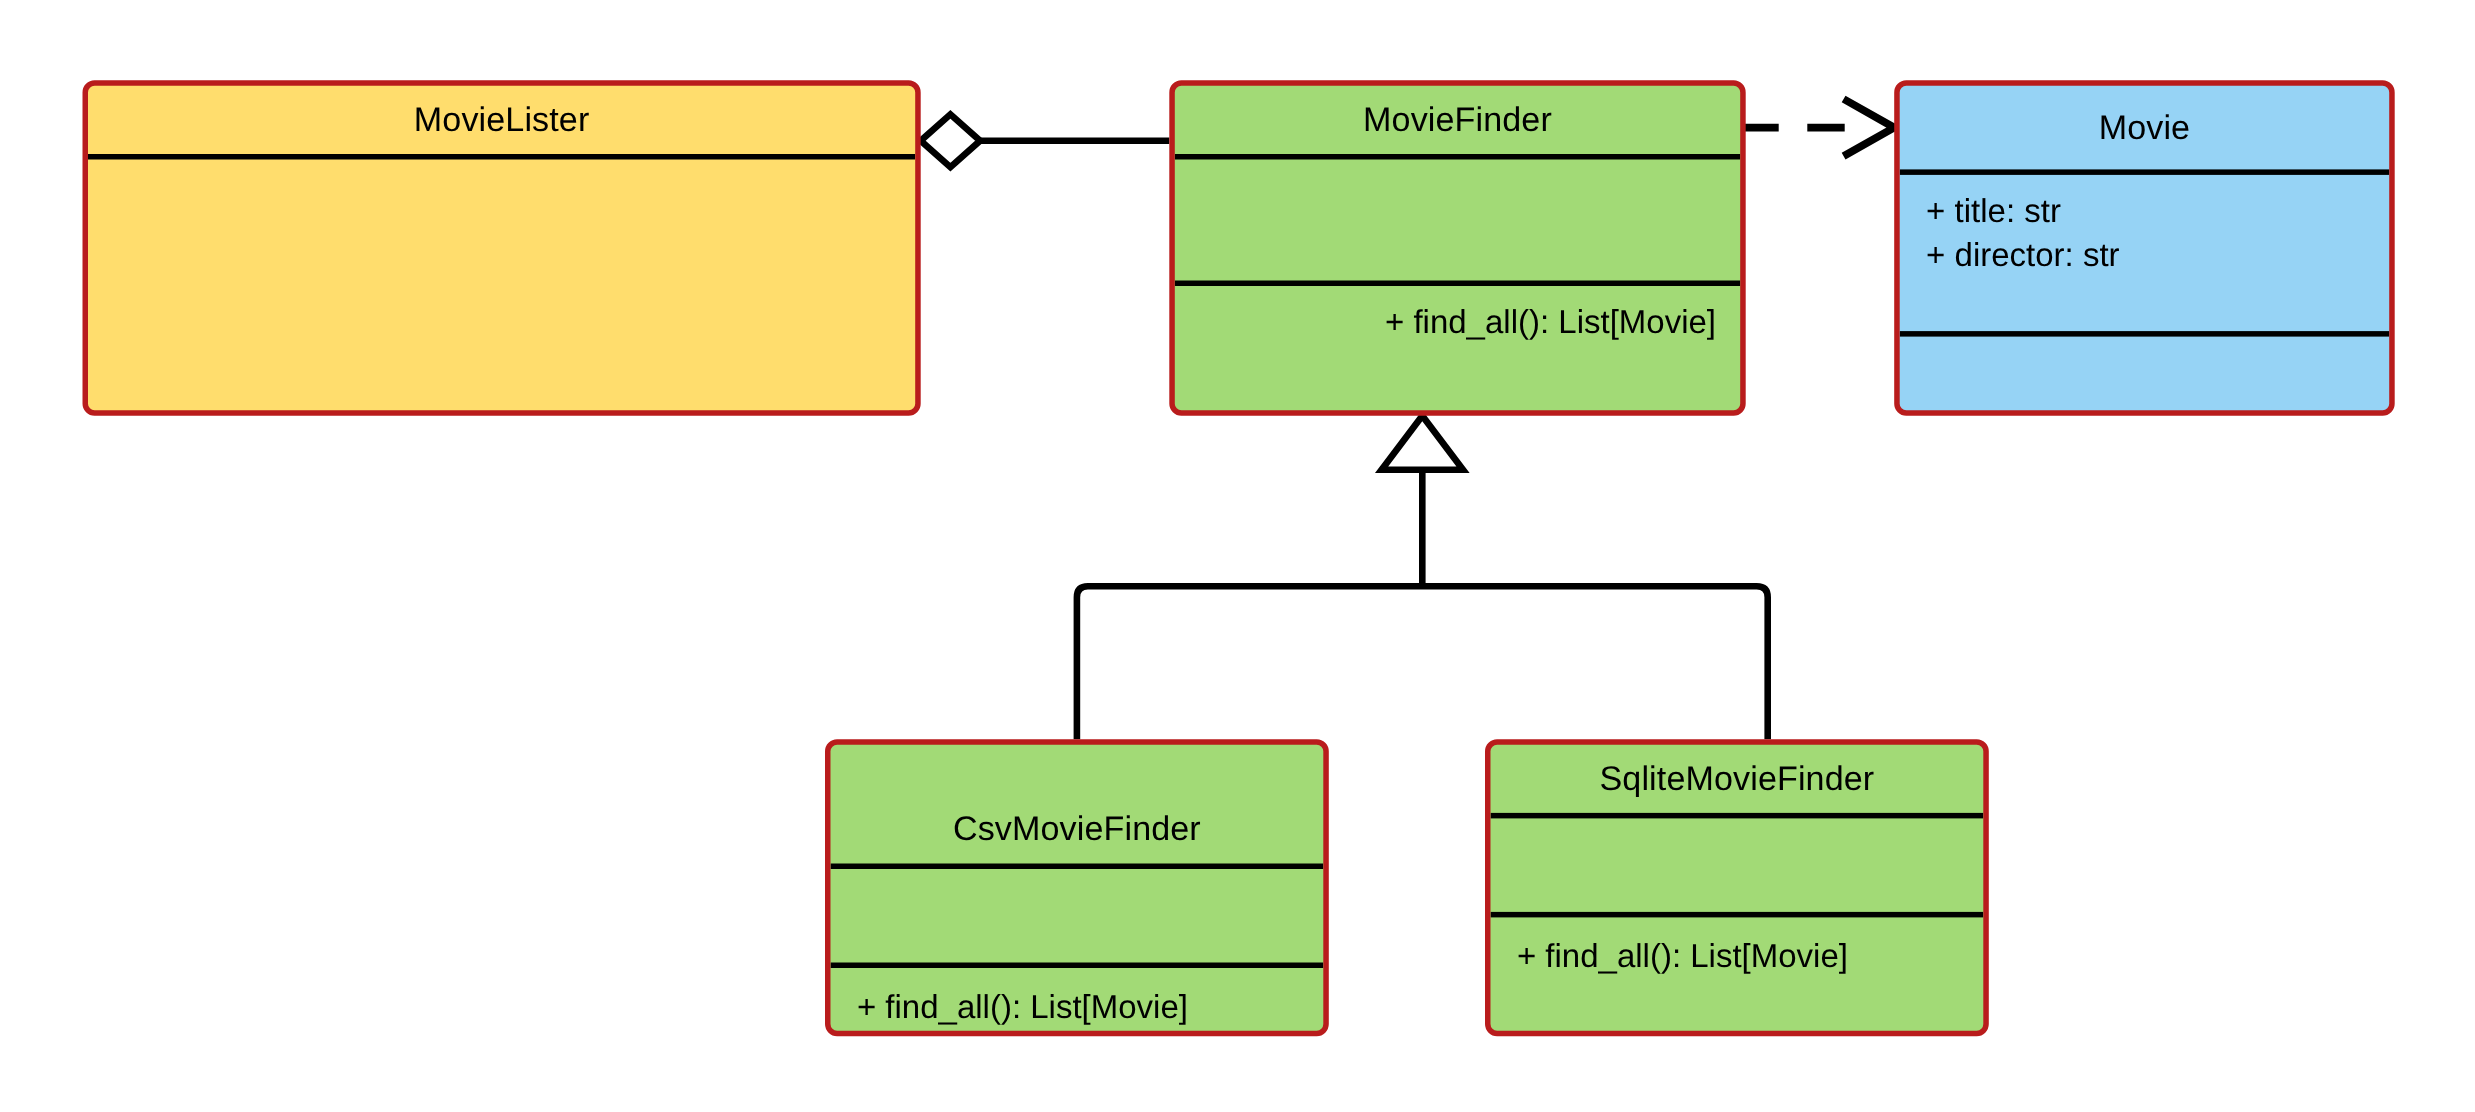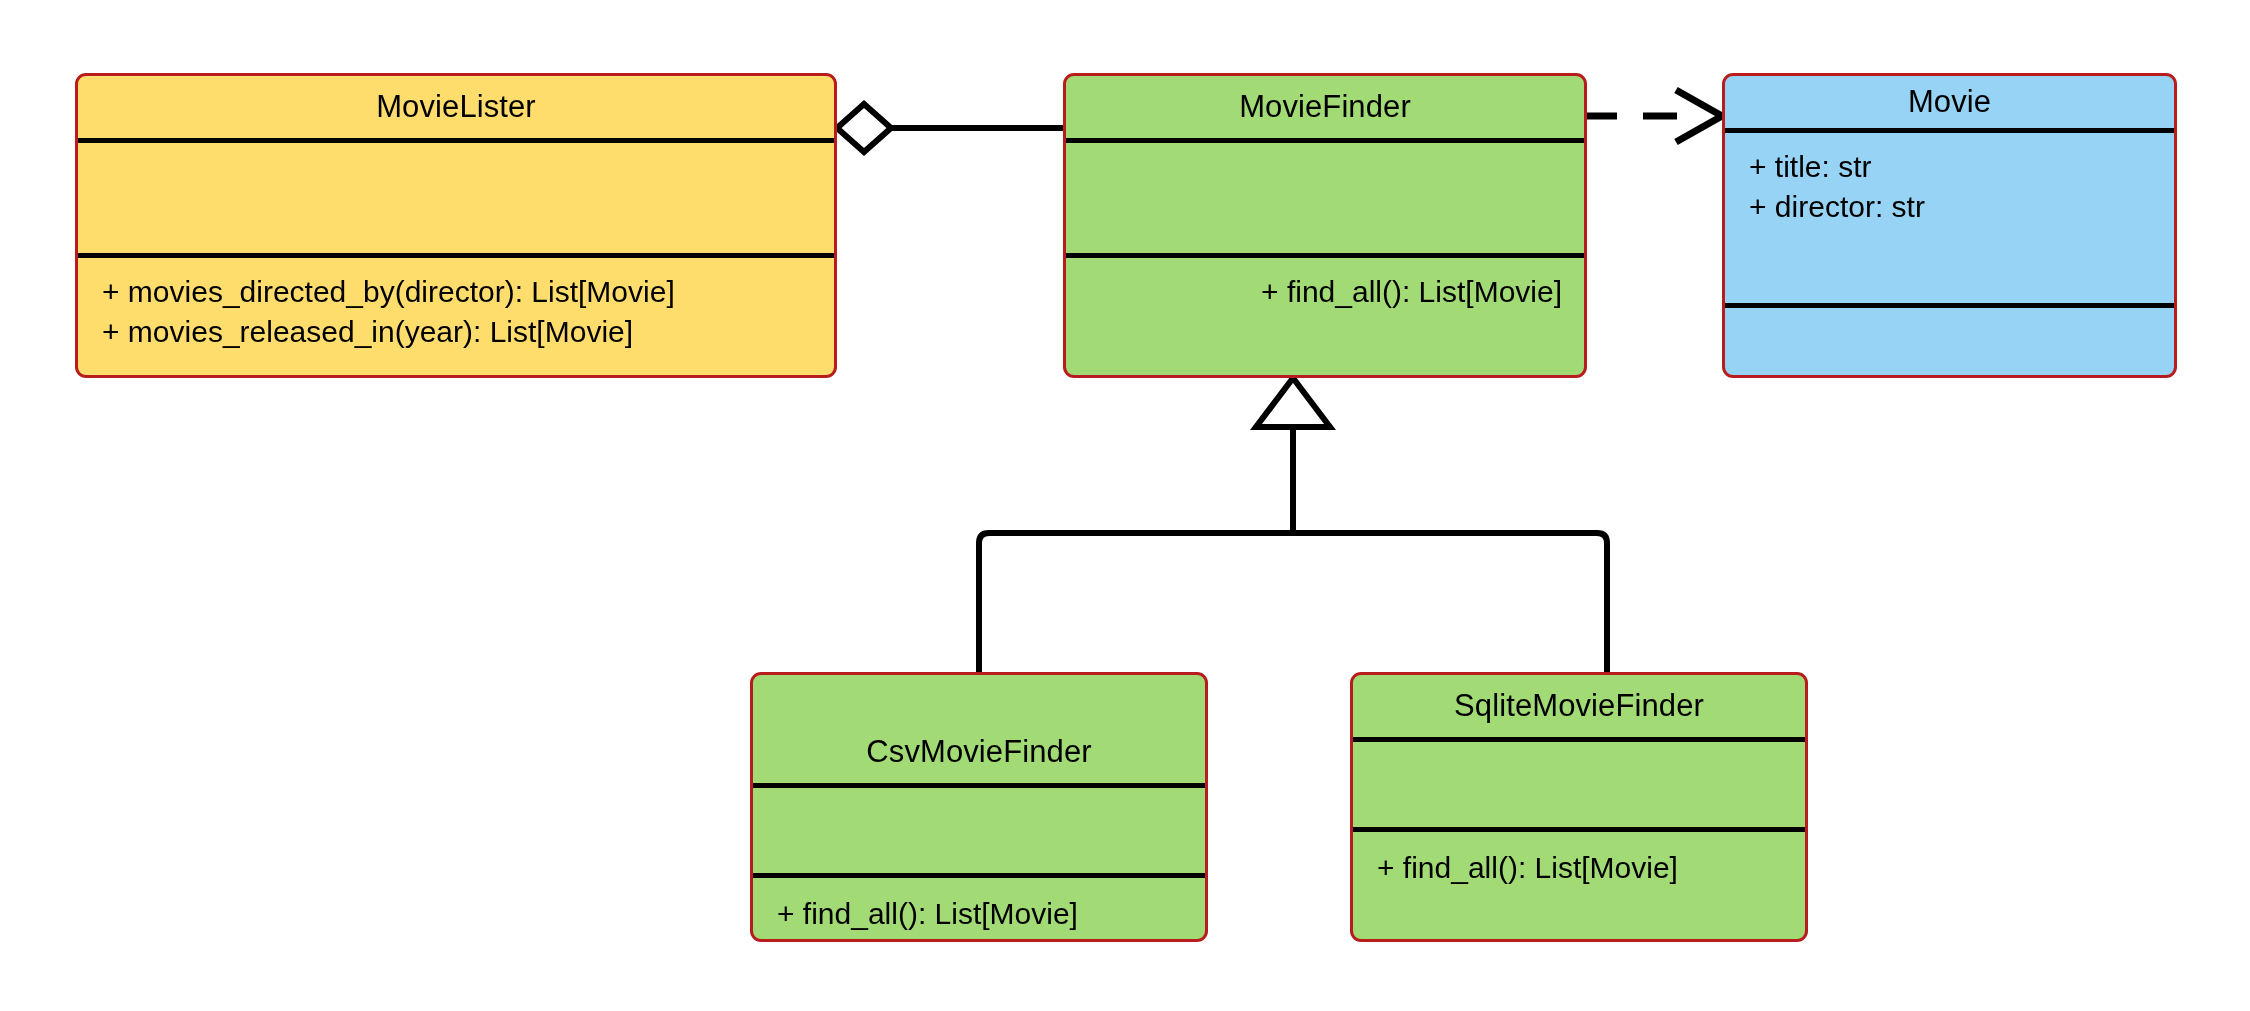--- a/index.html
+++ b/index.html
@@ -22,21 +22,21 @@
     position: absolute;
     left: 0;
     top: 0;
     width: 2250px;
     height: 1011px;
     pointer-events: none;
   }
   .uml-class {
     position: absolute;
     box-sizing: border-box;
-    border: 3px solid #b91c1c;
+    border: 5px solid #b91c1c;
     border-radius: 11px;
     display: flex;
     flex-direction: column;
     overflow: hidden;
     z-index: 3;
   }
   .compartment {
     box-sizing: border-box;
     position: relative;
   }
@@ -70,21 +70,21 @@
   #box-movielister .cls-name      { height: 62px; }
   #box-movielister .attrs         { height: 115px; }
   #box-movielister .methods       { flex: 1; padding-top: 14px; }
 
   #box-moviefinder { left: 1063px; top: 73px;  width: 524px;  height: 305px; background: #A2DA76; text-align: right; }
   #box-moviefinder .cls-name      { height: 62px; }
   #box-moviefinder .attrs         { height: 115px; }
   #box-moviefinder .methods       { flex: 1; padding-top: 14px; }
 
   #box-movie       { left: 1722px; top: 73px;  width: 455px;  height: 305px; background: #96D3F5; }
-  #box-movie .cls-name            { height: 52px; }
+  #box-movie .cls-name            { height: 76px; }
   #box-movie .attrs               { flex: 1; padding-top: 14px; }
   #box-movie .methods             { height: 72px; }
 
   #box-csvmoviefinder   { left: 750px;  top: 672px; width: 458px; height: 270px; background: #A2DA76; }
   #box-csvmoviefinder .cls-name   { height: 62px; margin-top: 46px; }
   #box-csvmoviefinder .attrs      { height: 90px; }
   #box-csvmoviefinder .methods    { flex: 1; padding-top: 16px; }
 
   #box-sqlitemoviefinder { left: 1350px; top: 672px; width: 458px; height: 270px; background: #A2DA76; }
   #box-sqlitemoviefinder .cls-name { height: 62px; border-radius: 16px; }
@@ -114,24 +114,20 @@
 
       <path d="M 979 672 L 979 543 Q 979 533 989 533 L 1597 533 Q 1607 533 1607 543 L 1607 672" fill="none" stroke="#000000" stroke-width="6" stroke-linecap="butt"></path>
 
       <polygon points="1293,378 1330,427 1256,427" fill="#FFFFFF" stroke="#000000" stroke-width="6" stroke-linejoin="miter"></polygon>
     </g>
   </svg>
 
   <div class="uml-class" id="box-movielister">
     <div class="compartment cls-name">MovieLister</div>
     <div class="compartment attrs empty-compartment"></div>
-    <div class="compartment methods members">
-      <div class="member">+ movies_directed_by(director): List[Movie]</div>
-      <div class="member">+ movies_released_in(year): List[Movie]</div>
-    </div>
   </div>
 
   <div class="uml-class" id="box-moviefinder">
     <div class="compartment cls-name">MovieFinder</div>
     <div class="compartment attrs empty-compartment"></div>
     <div class="compartment methods members">
       <div class="member">+ find_all(): List[Movie]</div>
     </div>
   </div>
 

